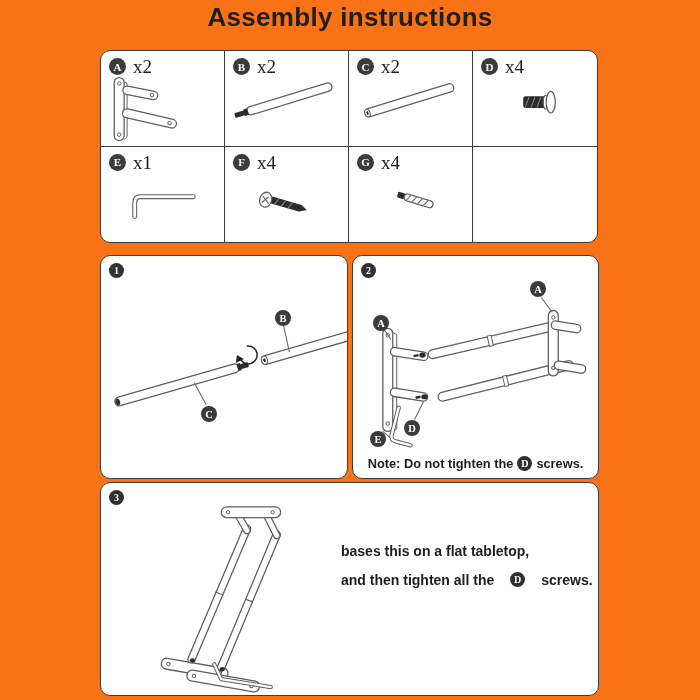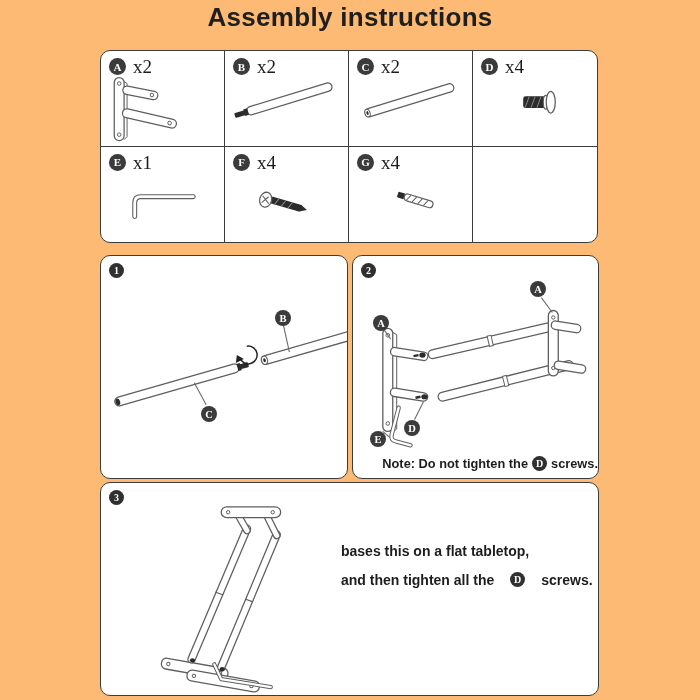--- a/index.html
+++ b/index.html
@@ -1,16 +1,16 @@
 <!DOCTYPE html>
 <html><head>
 <meta charset="utf-8">
 <style>
   html,body{margin:0;padding:0;background:#fff;}
-  .page{position:relative;width:700px;height:700px;background:#fdba74;overflow:hidden;
+  .page{position:relative;width:700px;height:700px;background:#f97316;overflow:hidden;
         font-family:"Liberation Sans",sans-serif;}
   .title{position:absolute;top:2px;left:0;width:100%;text-align:center;
          font:bold 26px "Liberation Sans",sans-serif;color:#1f1f1f;letter-spacing:.3px;}
   
   .parts-grid{position:absolute;left:100px;top:50px;width:498px;height:193px;
               border:1.6px solid #3c3c3c;border-radius:10px;overflow:hidden;
               display:grid;grid-template-columns:repeat(4,1fr);grid-template-rows:repeat(2,1fr);
               box-sizing:border-box;background:#fff;}
   .cell{position:relative;border-right:1.5px solid #3c3c3c;border-bottom:1.5px solid #3c3c3c;}
   .cell:nth-child(4n){border-right:none;}
@@ -30,21 +30,21 @@
           background:#303030;color:#fff;display:flex;align-items:center;justify-content:center;
           font:bold 10px "Liberation Serif",serif;z-index:3;}
   .callout-badge{position:absolute;width:16px;height:16px;border-radius:50%;background:#3b3b3b;
           color:#fff;display:flex;align-items:center;justify-content:center;
           font:bold 10.5px "Liberation Serif",serif;z-index:3;}
   .inline-badge{width:15px;height:15px;border-radius:50%;background:#303030;color:#fff;
           display:inline-flex;align-items:center;justify-content:center;
           font:bold 10px "Liberation Serif",serif;flex:0 0 auto;}
   .illus{position:absolute;left:0;top:0;width:100%;height:100%;}
   .note-row{position:absolute;left:0;bottom:7px;width:100%;display:flex;align-items:center;
-          justify-content:flex-end;gap:4px;font:bold 12.8px "Liberation Sans",sans-serif;color:#1d1d1d;}
+          justify-content:center;gap:4px;font:bold 12.8px "Liberation Sans",sans-serif;color:#1d1d1d;}
   .s3-text{position:absolute;left:240px;top:54px;width:256px;
           font:bold 14px "Liberation Sans",sans-serif;color:#1d1d1d;}
   .s3-text .tline{line-height:28.5px;white-space:nowrap;}
   .s3-final{display:flex;align-items:center;gap:16px;line-height:28.5px;white-space:nowrap;}
 </style>
 </head>
 <body>
 
 <div class="page">
 

